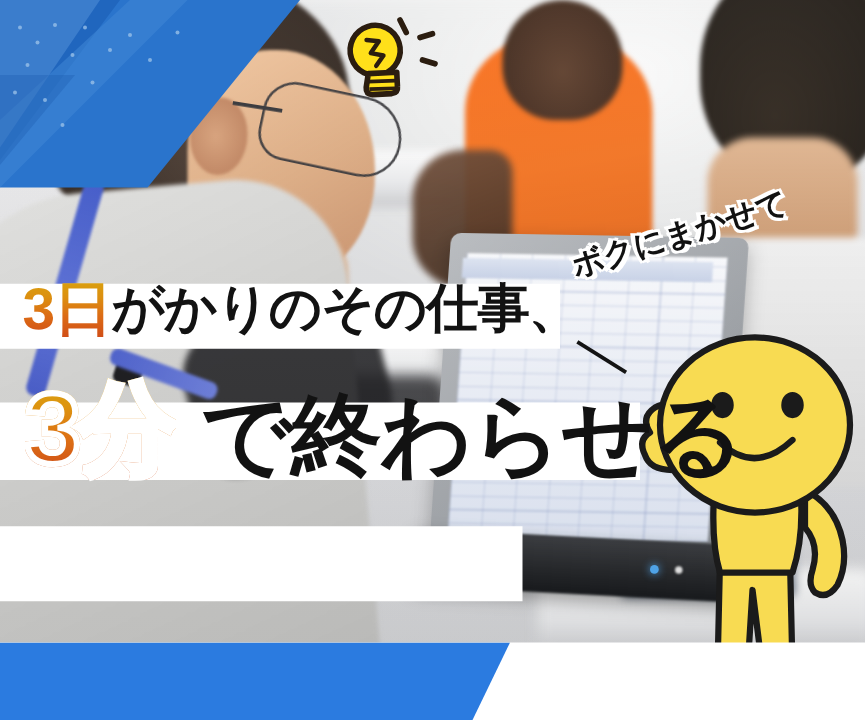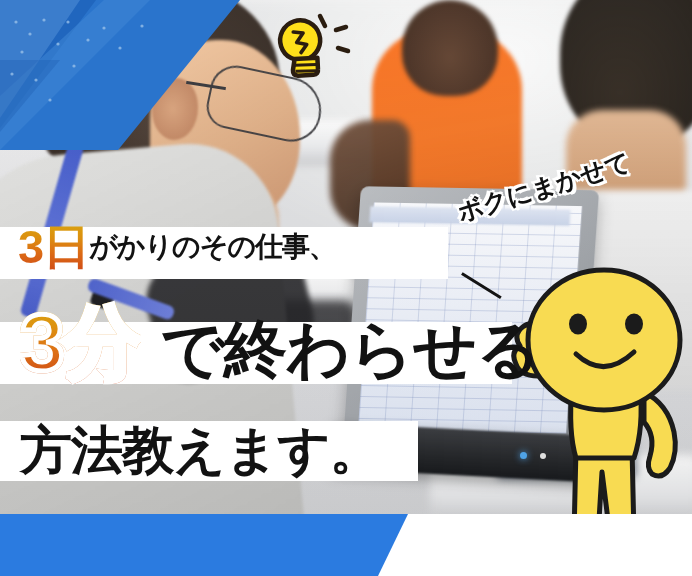--- a/index.html
+++ b/index.html
@@ -287,33 +287,33 @@
   }
   .num-small { font-size: 46px; line-height: 46px; text-align: right; }
   .jp-black {
     font-weight: 700;
     color: #121212;
     letter-spacing: -1px;
   }
 
   .l1 { position: absolute; left: 18px; top: 222px; display: flex; align-items: flex-end; }
   .l1 .num-small { font-size: 47px; line-height: 50px; }
-  .l1 .jp-black { font-size: 28px; line-height: 50px; }
+  .l1 .jp-black { font-size: 42px; line-height: 50px; }
 
   .l2 { position: absolute; left: 20px; top: 302px; display: flex; align-items: flex-end; gap: 20px; }
   .l2 .big-num {
     font-size: 80px; line-height: 82px; font-weight: 700;
     background: linear-gradient(180deg, #d9a40e 0%, #dd9410 28%, #dd7015 60%, #cb4517 100%);
     -webkit-background-clip: text; background-clip: text;
     color: transparent; -webkit-text-fill-color: transparent;
     letter-spacing: -2px;
     paint-order: stroke fill;
     -webkit-text-stroke: 5px #ffffff;
   }
-  .l2 .jp-black { font-size: 63px; line-height: 70px; }
+  .l2 .jp-black { font-size: 72px; line-height: 70px; }
 
   .l3 { position: absolute; left: 20px; top: 420px; display: flex; align-items: flex-end; }
   .l3 .jp-black { font-size: 52px; line-height: 60px; }
 
   
   .speech {
     position: absolute;
     left: 463px; top: 196px;
     font-size: 25px;
     font-weight: 700;
@@ -471,23 +471,20 @@
   <div class="l1">
     <span class="num-small">3日</span>
     <span class="jp-black">がかりのその仕事、</span>
   </div>
 
   <div class="l2">
     <span class="big-num">3分</span>
     <span class="jp-black">で終わらせる</span>
   </div>
 
-  <div class="l3">
-    <span class="jp-black">方法教えます。</span>
-  </div>
 
   <div class="bottombar">
     <div class="bottombar-white"></div>
     <svg class="bottombar-blue-svg" width="692" height="62" viewBox="0 0 692 62" xmlns="http://www.w3.org/2000/svg">
       <polygon points="0,0 408,0 378,62 0,62" fill="#2b7be0"></polygon>
     </svg>
 
   </div>
 
 </div>

